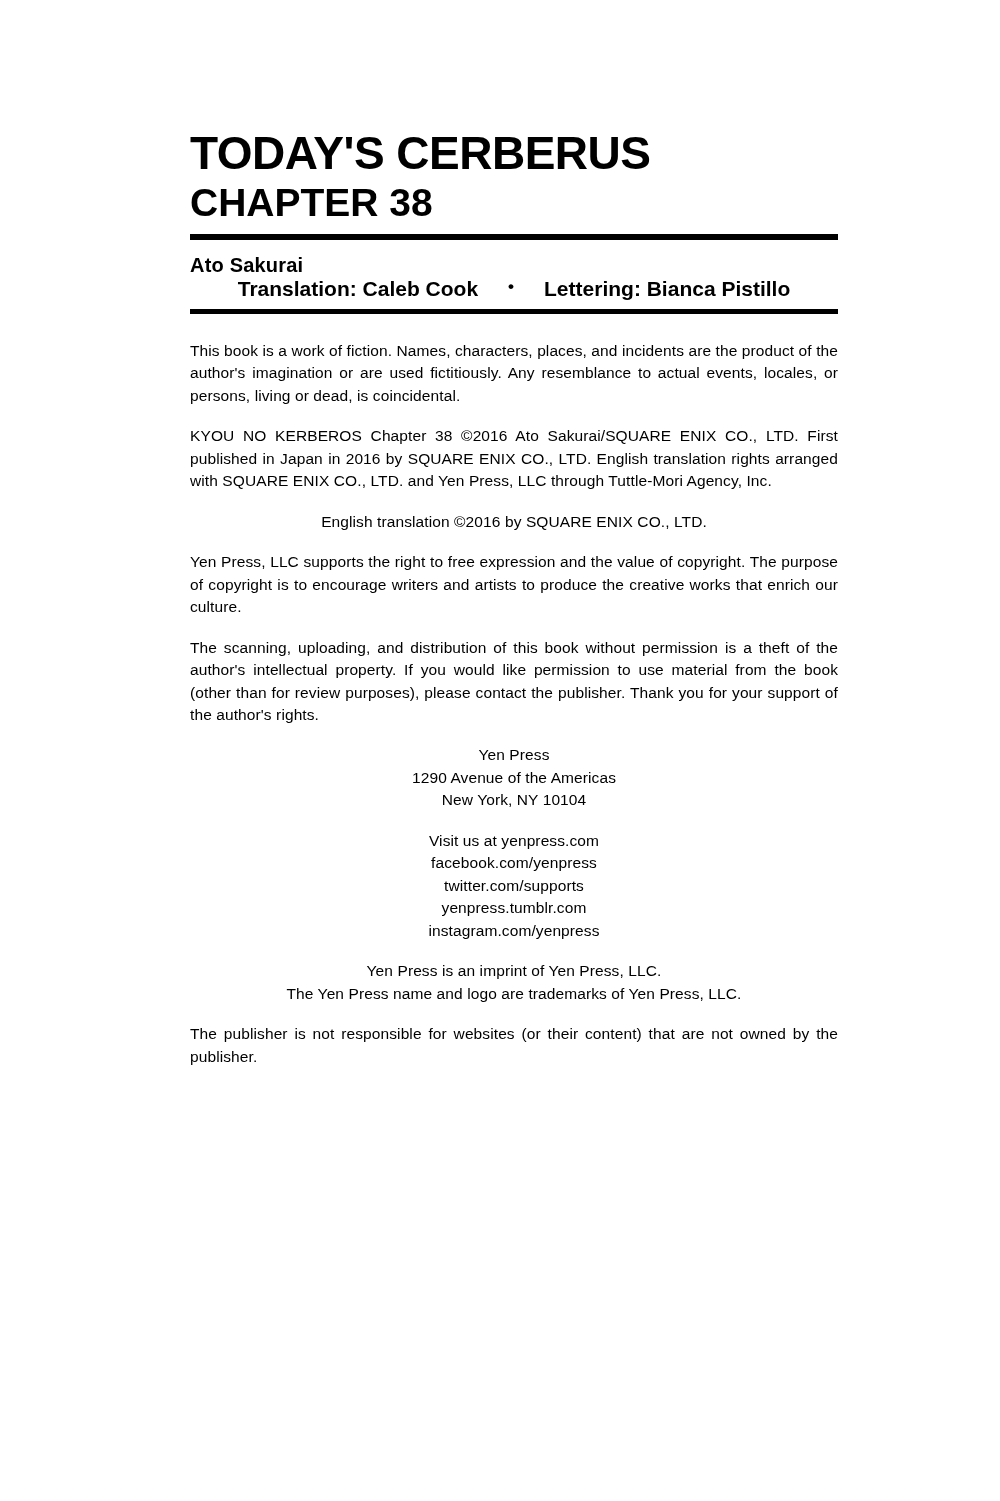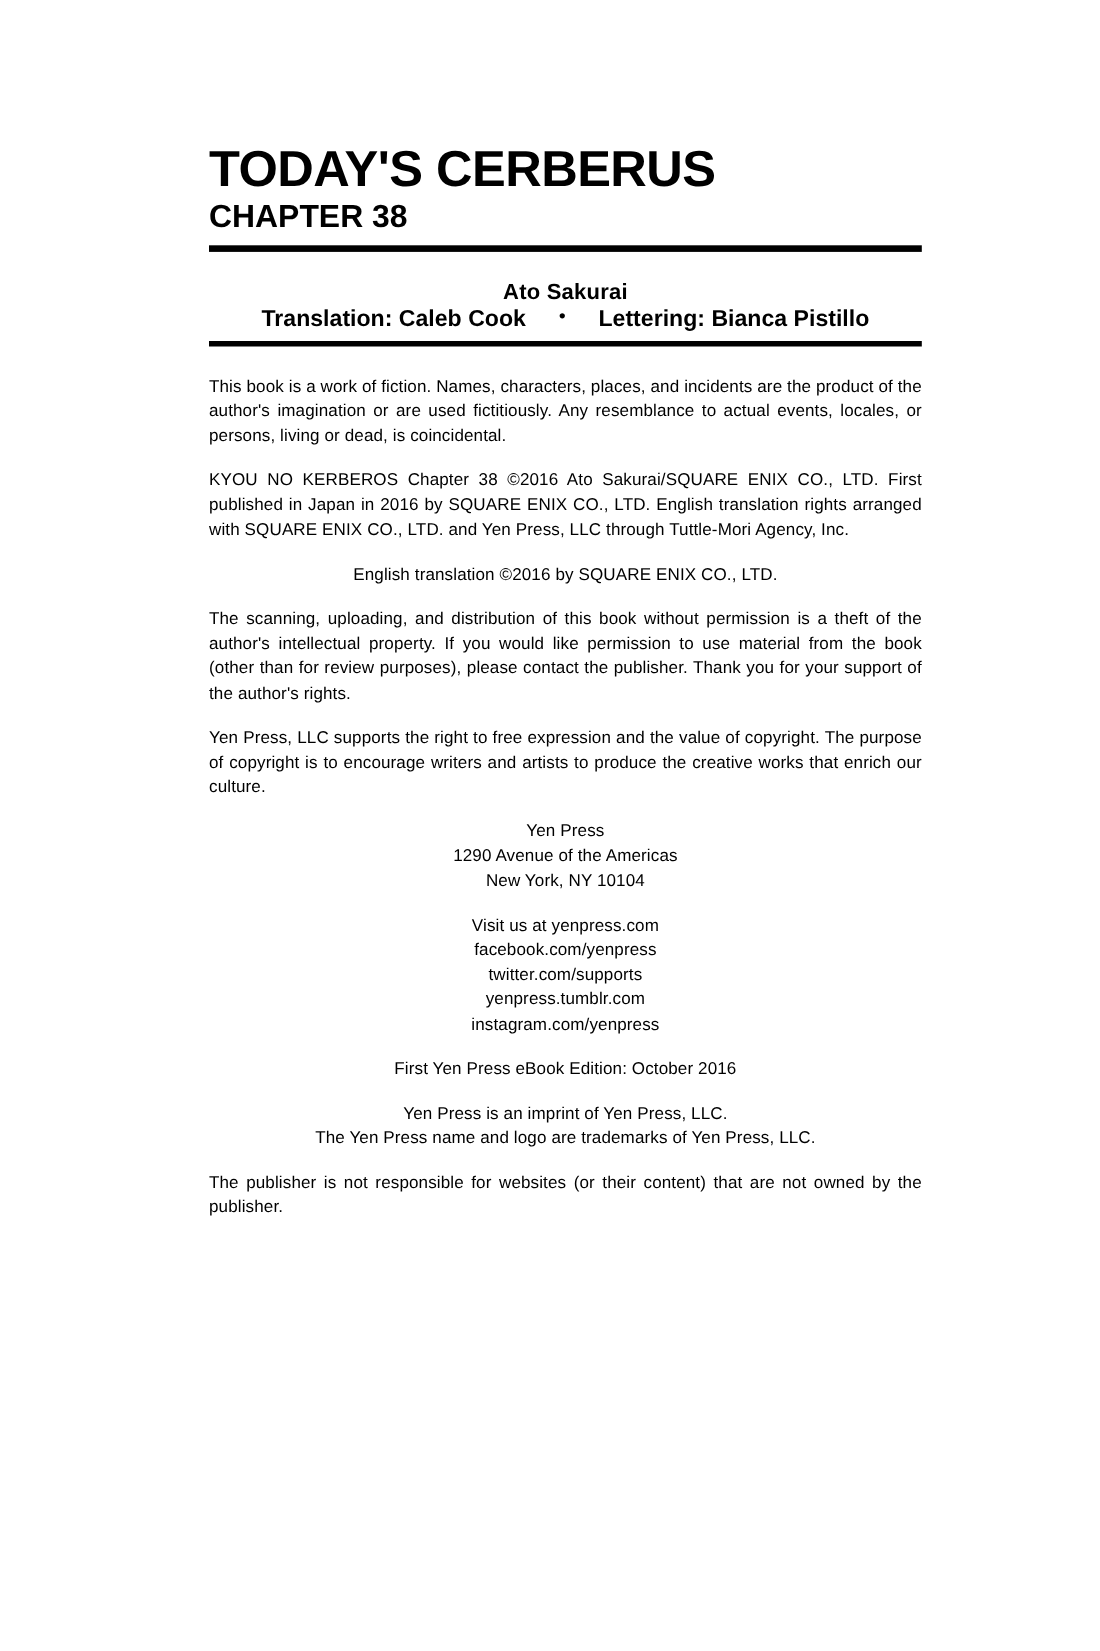--- a/index.html
+++ b/index.html
@@ -27,43 +27,43 @@
   }
   .book-title {
     font-size: 46px;
     font-weight: bold;
     letter-spacing: -0.5px;
     line-height: 1.0;
     margin: 0;
     font-family: "Liberation Sans", sans-serif;
   }
   .chapter-title {
-    font-size: 29px;
+    font-size: 39px;
     font-weight: bold;
     letter-spacing: 0px;
     line-height: 1.1;
     margin: 6px 0 0 0;
   }
   .rule-thick {
     border: none;
     border-top: 6px solid #000;
     margin: 9px 0 0 0;
     width: 100%;
   }
   .rule-med {
     border: none;
     border-top: 5px solid #000;
     margin: 8px 0 0 0;
     width: 100%;
   }
   .author {
-    text-align: center;
+    text-align: left;
     font-size: 20px;
     font-weight: bold;
-    margin-top: 26px;
+    margin-top: 14px;
     letter-spacing: 0.2px;
   }
   .credits {
     font-size: 21px;
     font-weight: bold;
     display: flex;
     align-items: center;
     justify-content: center;
     letter-spacing: 0px;
   }
@@ -112,38 +112,37 @@
     <span>Translation: Caleb Cook</span>
     <span class="dot">•</span>
     <span>Lettering: Bianca Pistillo</span>
   </div>
   <hr class="rule-med">
 
   <div class="body-text">
     <p>This book is a work of fiction. Names, characters, places, and incidents are the product of the author's imagination or are used fictitiously. Any resemblance to actual events, locales, or persons, living or dead, is coincidental.</p>
     <p>KYOU NO KERBEROS Chapter 38 ©2016 Ato Sakurai/SQUARE ENIX CO., LTD. First published in Japan in 2016 by SQUARE ENIX CO., LTD. English translation rights arranged with SQUARE ENIX CO., LTD. and Yen Press, LLC through Tuttle-Mori Agency, Inc.</p>
     <p class="tight">English translation ©2016 by SQUARE ENIX CO., LTD.</p>
+    <p>Yen Press, LLC supports the right to free expression and the value of copyright. The purpose of copyright is to encourage writers and artists to produce the creative works that enrich our culture.</p>
     <p>The scanning, uploading, and distribution of this book without permission is a theft of the author's intellectual property. If you would like permission to use material from the book (other than for review purposes), please contact the publisher. Thank you for your support of the author's rights.</p>
-    <p>Yen Press, LLC supports the right to free expression and the value of copyright. The purpose of copyright is to encourage writers and artists to produce the creative works that enrich our culture.</p>
 
     <p class="nowrap-block">
       <span>Yen Press</span><br>
       <span>1290 Avenue of the Americas</span><br>
       <span>New York, NY 10104</span>
     </p>
 
     <p class="nowrap-block">
       <span>Visit us at yenpress.com</span><br>
       <span>facebook.com/yenpress</span><br>
       <span>twitter.com/supports</span><br>
       <span>yenpress.tumblr.com</span><br>
       <span>instagram.com/yenpress</span>
     </p>
 
-    <p class="tight">First Yen Press eBook Edition: October 2016</p>
 
     <p class="nowrap-block">
       <span>Yen Press is an imprint of Yen Press, LLC.</span><br>
       <span>The Yen Press name and logo are trademarks of Yen Press, LLC.</span>
     </p>
 
     <p>The publisher is not responsible for websites (or their content) that are not owned by the publisher.</p>
 
   </div>
 

